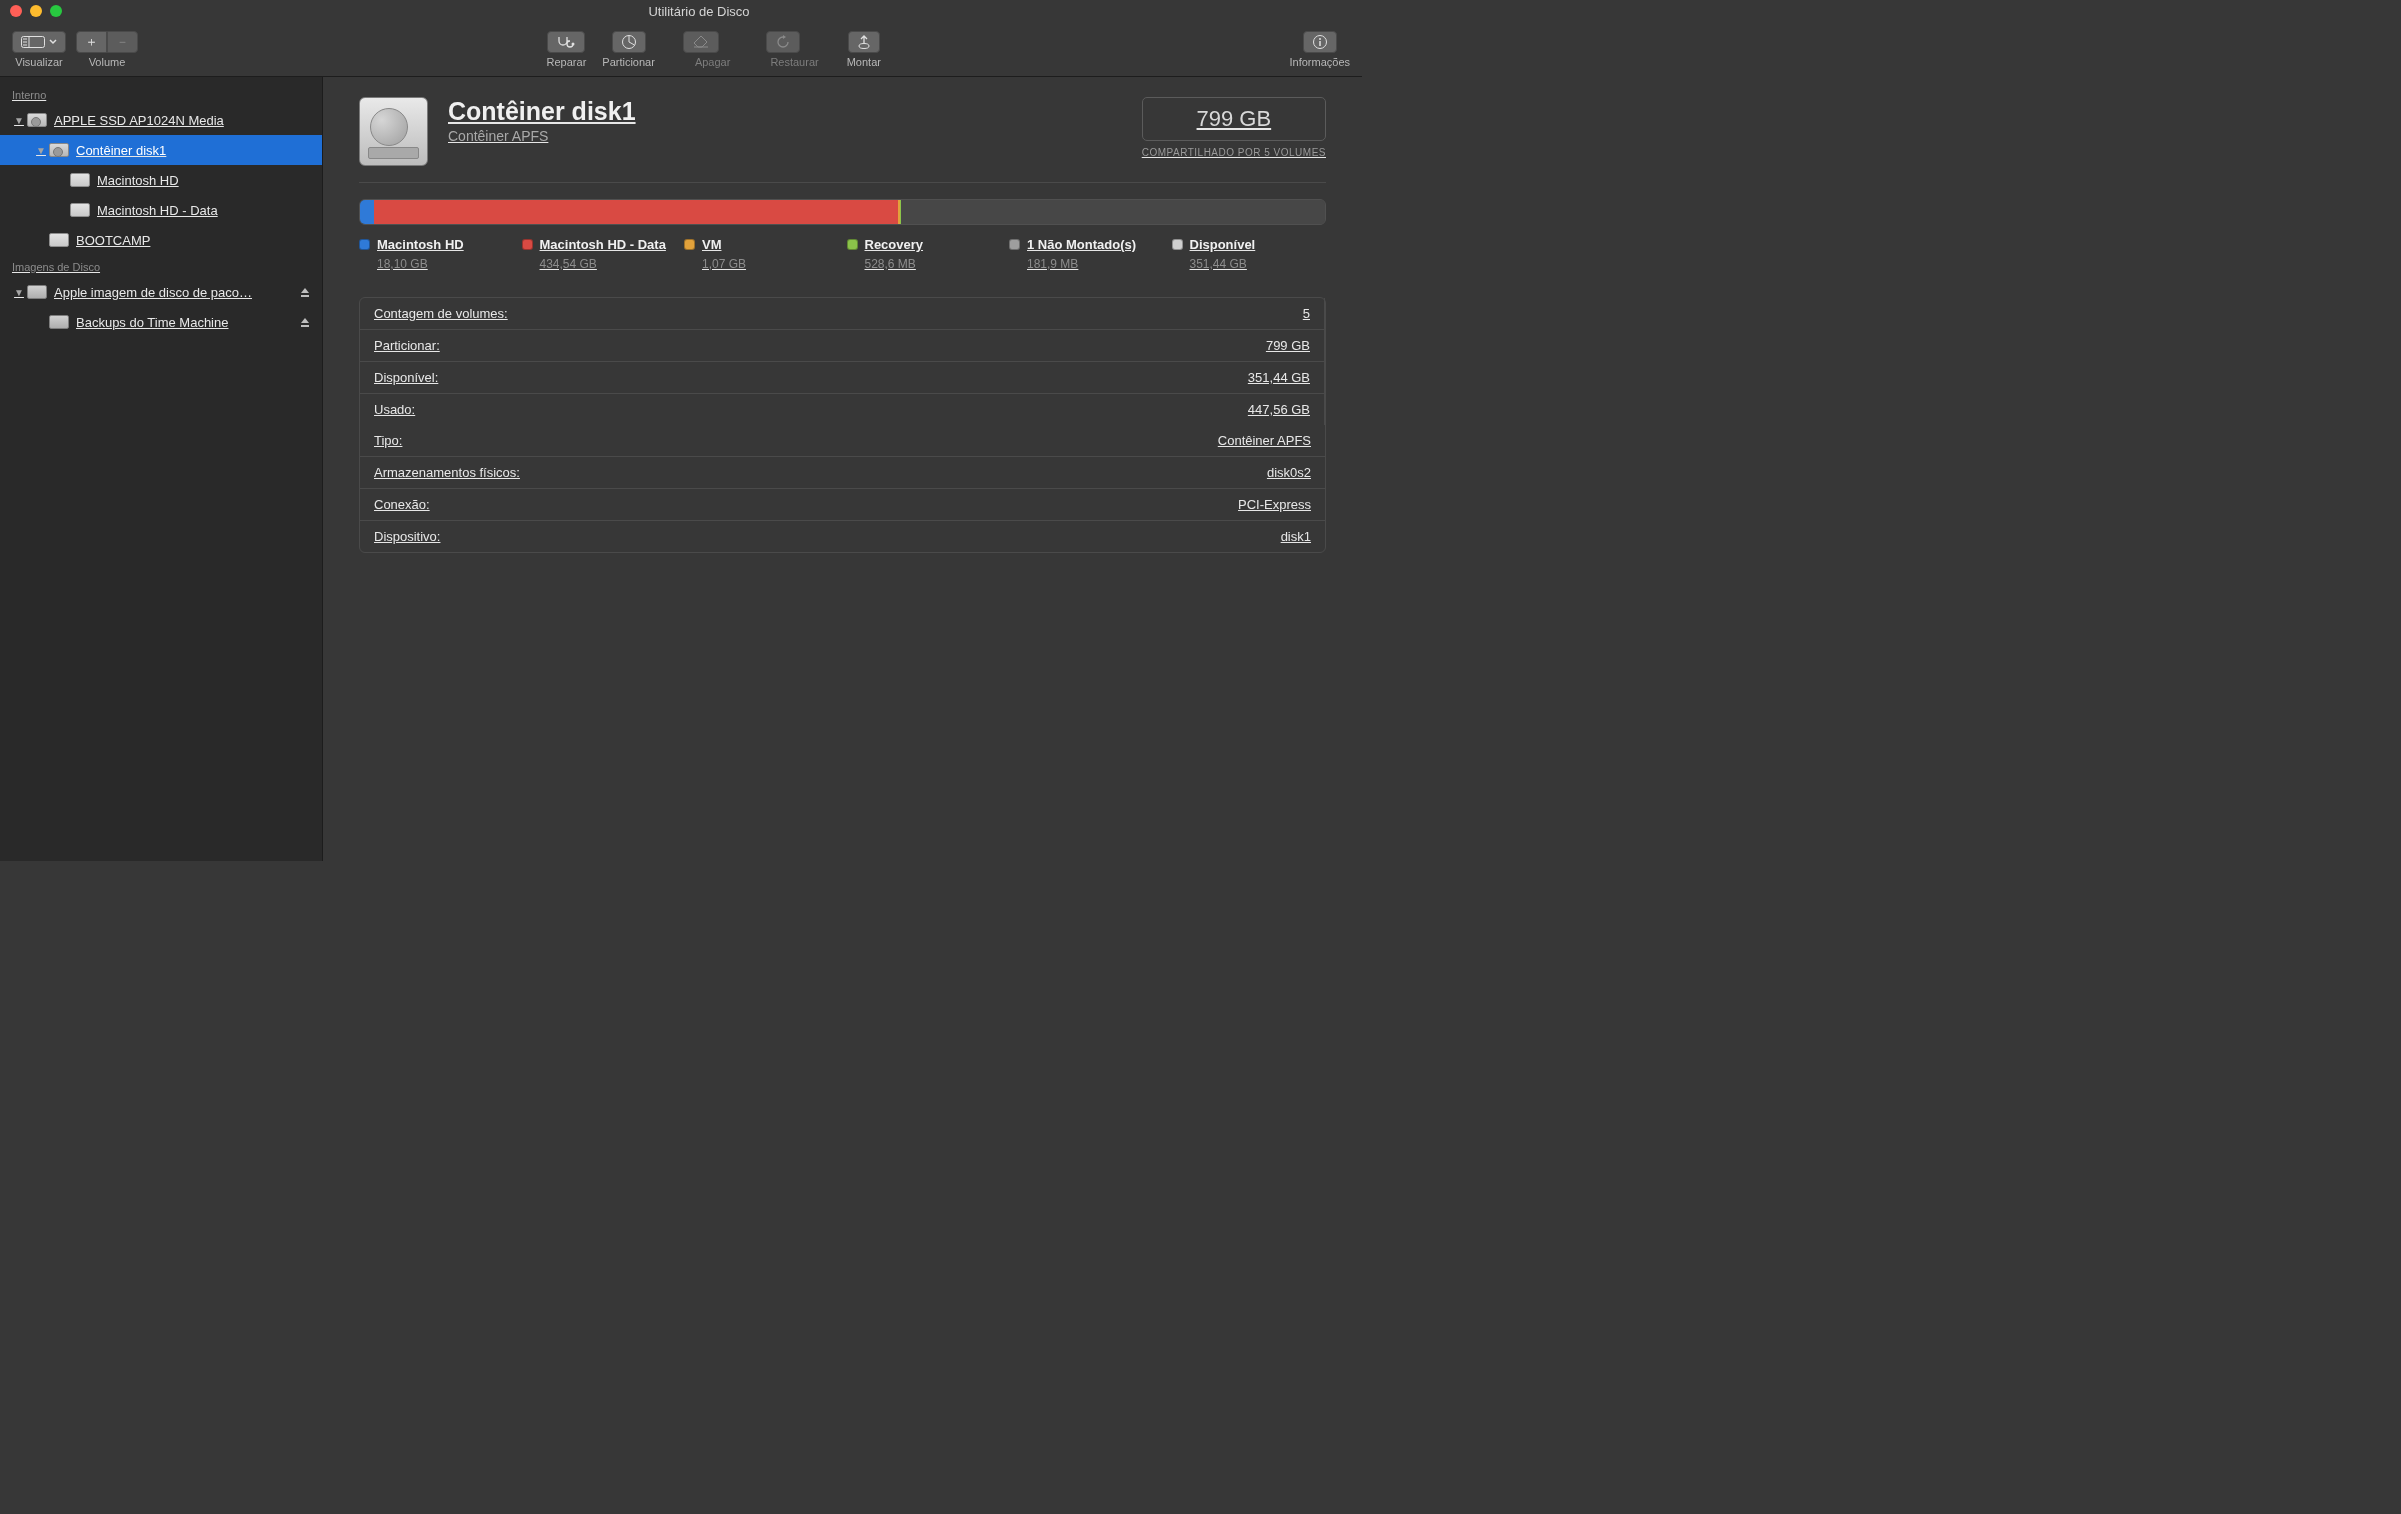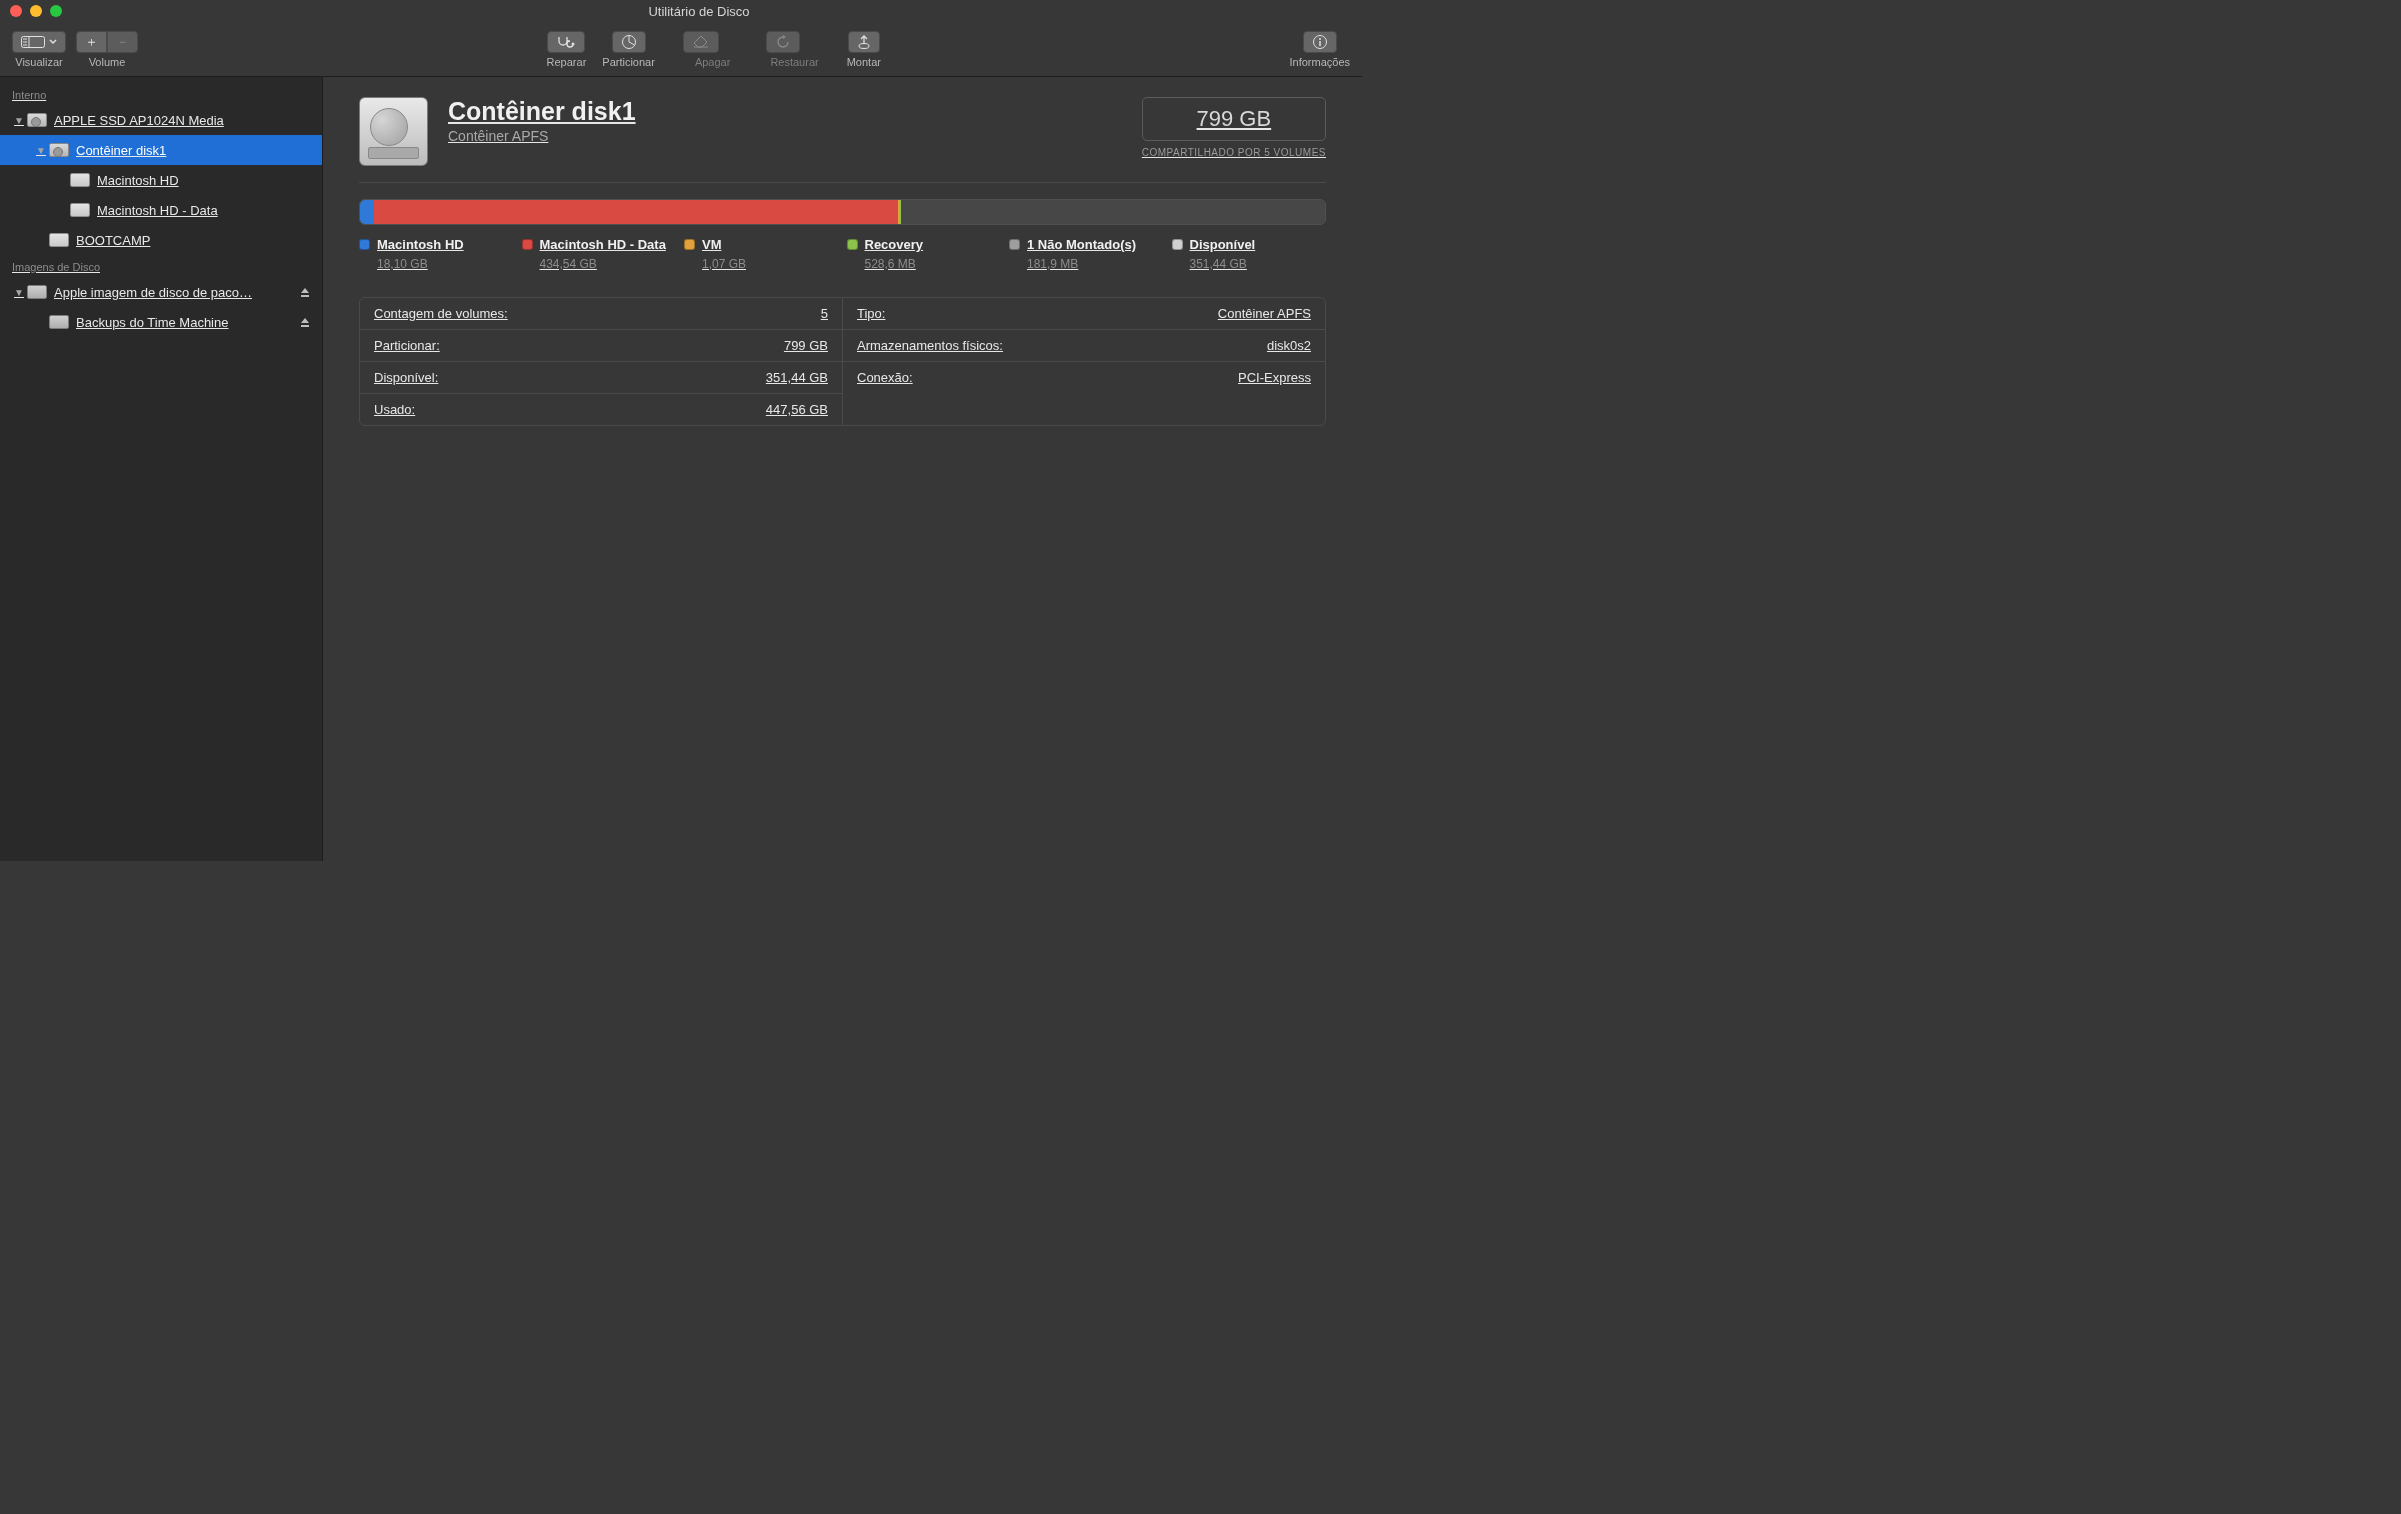--- a/index.html
+++ b/index.html
@@ -170,20 +170,21 @@
   .legend-item { flex: 1; }
   .legend-top { display:flex; align-items:center; gap:7px; font-size:13px; font-weight:600; color:#f0f0f0;}
   .swatch { width:11px; height:11px; border-radius:3px; display:inline-block; border:1px solid rgba(0,0,0,.3);}
   .legend-val { font-size:12px; color:#8d8d8d; margin-top:5px; margin-left:18px;}
   
   .details {
     margin-top: 26px;
     border: 1px solid #4a4a4a;
     border-radius: 6px;
     display: flex;
+    flex-direction: column;
   }
   .details-col { flex:1; }
   .details-col:first-child { border-right: 1px solid #4a4a4a; }
   .d-row {
     display:flex; justify-content:space-between; padding: 8px 14px;
     border-bottom: 1px solid #4a4a4a;
     font-size: 13px;
   }
   .d-row:last-child { border-bottom: none; }
   .d-row .k { color:#e8e8e8; }
@@ -466,19 +467,23 @@
               <span class="v">Contêiner APFS</span>
             </div>
             <div class="d-row">
               <span class="k">Armazenamentos físicos:</span>
               <span class="v">disk0s2</span>
             </div>
             <div class="d-row">
               <span class="k">Conexão:</span>
               <span class="v">PCI-Express</span>
             </div>
+            <div class="d-row">
+              <span class="k">Dispositivo:</span>
+              <span class="v">disk1</span>
+            </div>
           </div>
       </div>
     </div>
 
   </div>
 </div>
 
 
 </body></html>

